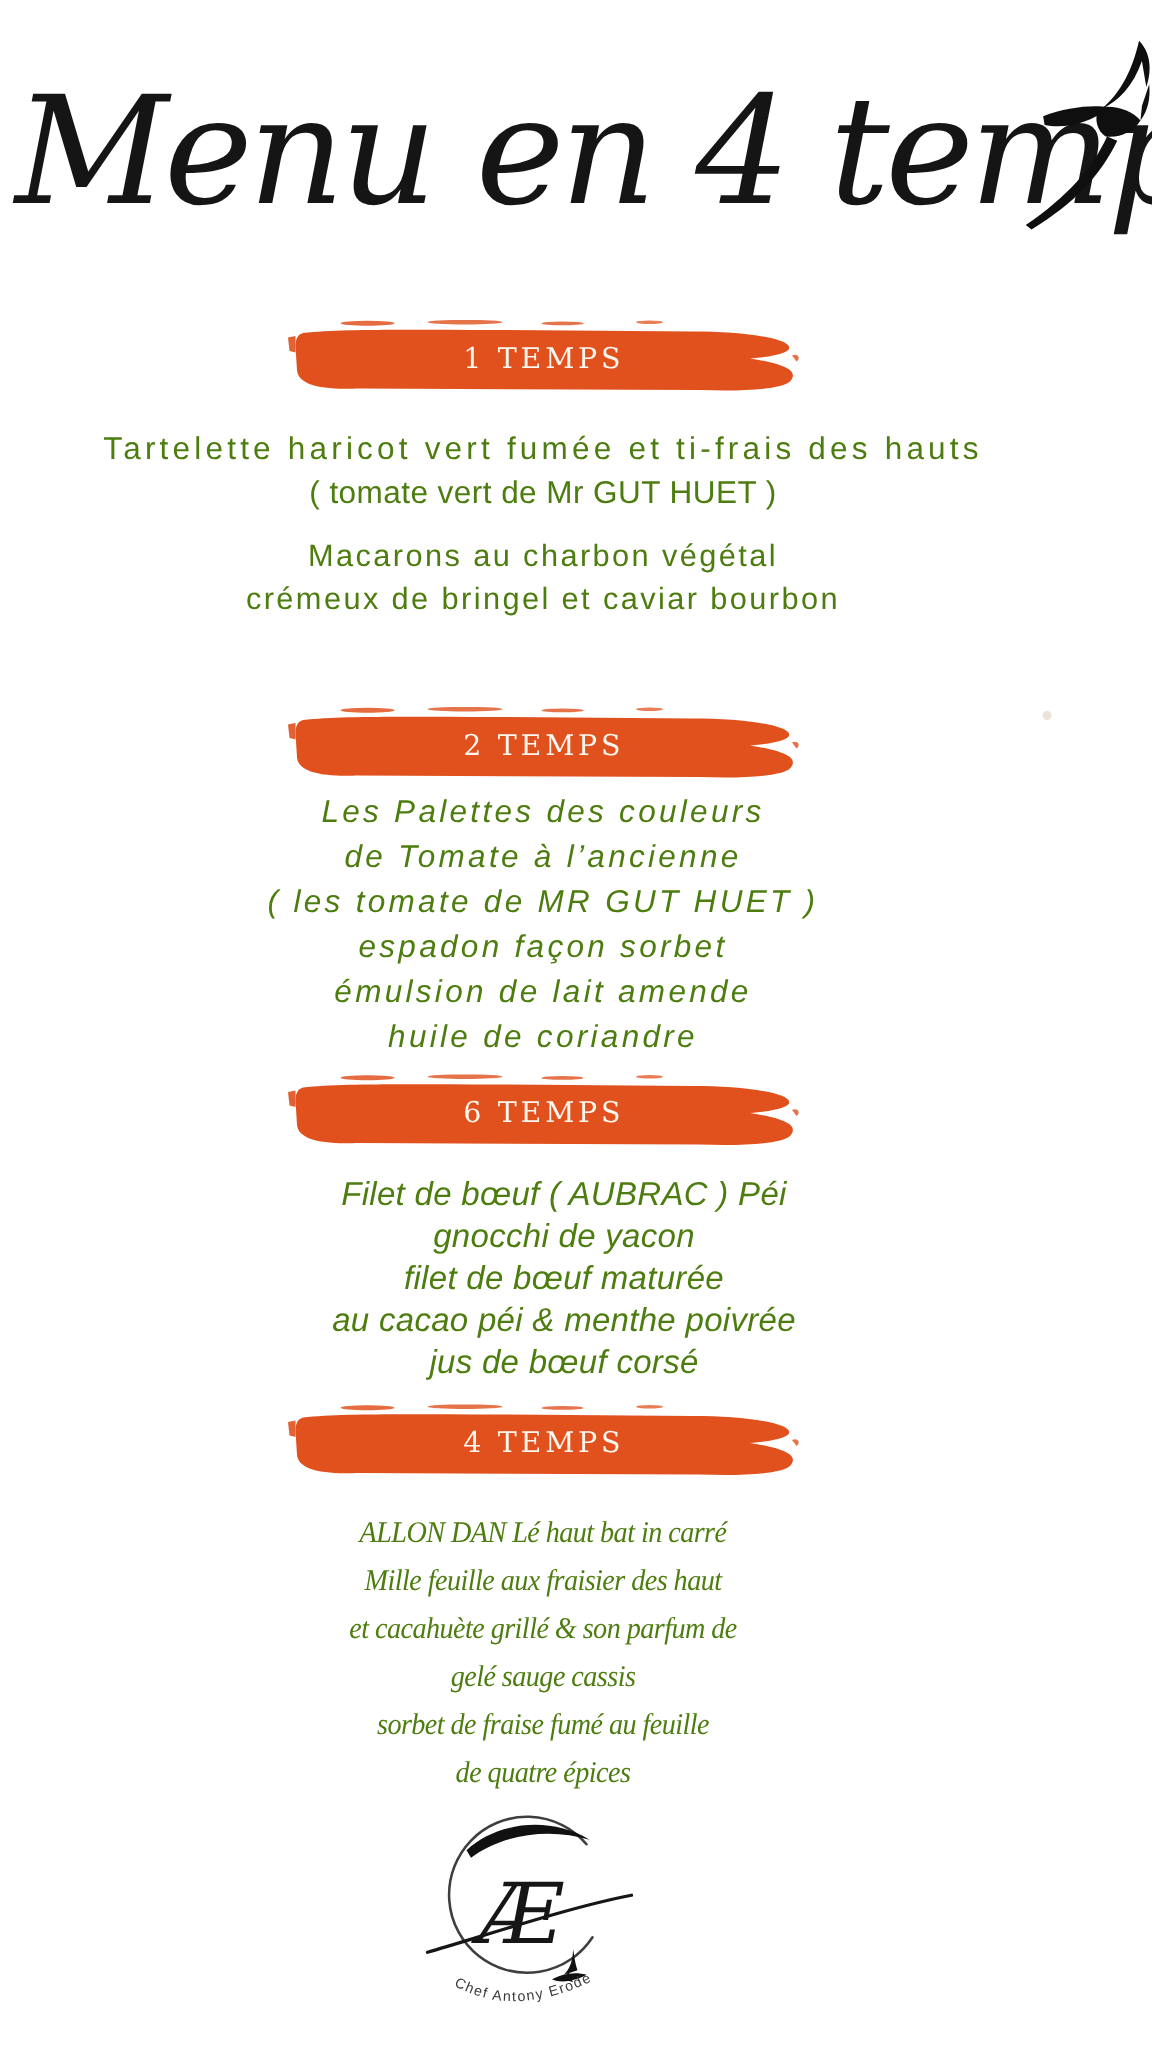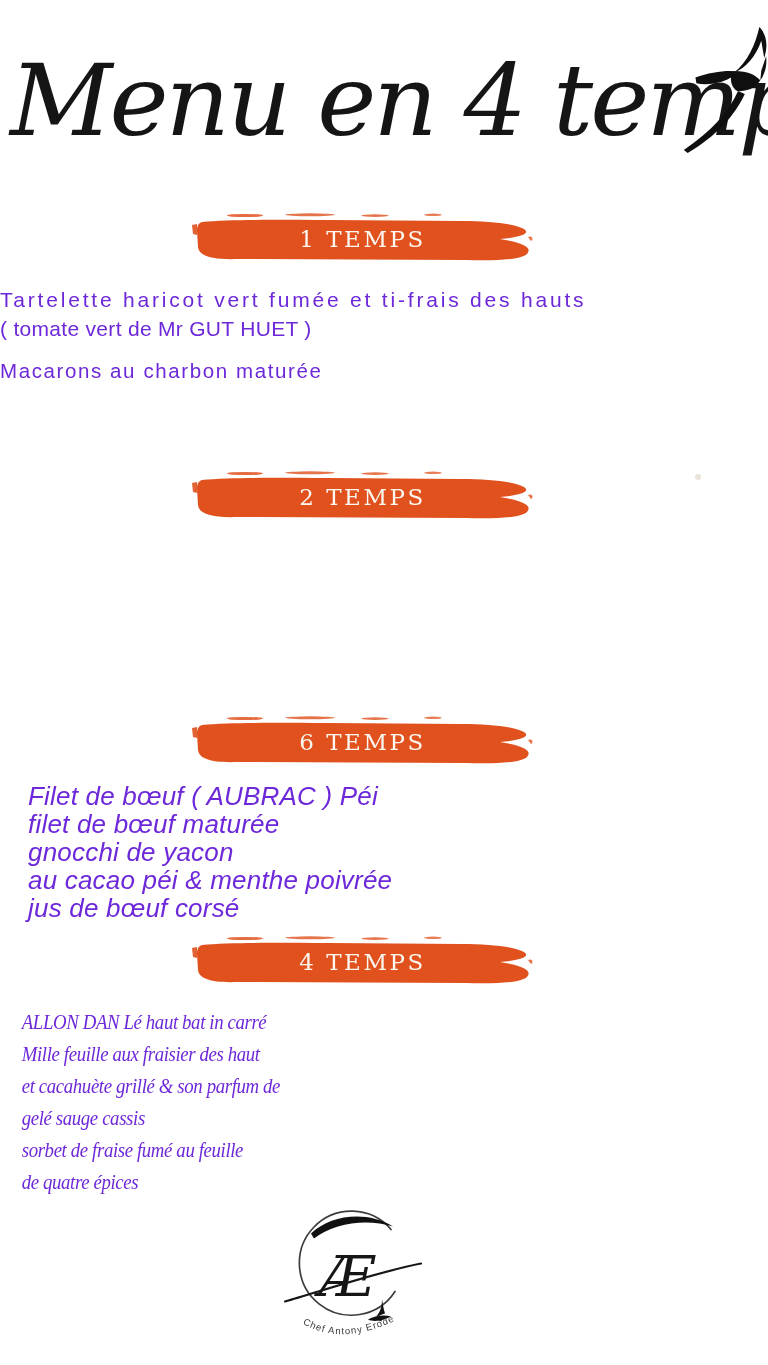--- a/index.html
+++ b/index.html
@@ -35,50 +35,50 @@
   
   .banner{
     position:absolute;
     left:190px;width:345px;height:54px;
     display:flex;align-items:center;justify-content:center;
   }
   .banner svg.brush{position:absolute;inset:0;width:100%;height:100%;}
   .banner-label{
     position:relative;
     font-family:"DejaVu Serif", serif;
-    font-size:23px;
+    font-size:19px;
     letter-spacing:2.5px;
     color:#fbf6ee;
     padding-bottom:2px;
   }
   #banner-1{top:213px;}
   #banner-2{top:471px;}
   #banner-3{top:716px;}
   #banner-4{top:936px;}
 
   
   .section{
     position:absolute;
     left:0;width:724px;
-    text-align:left;
-    color:#6d28d9;
+    text-align:center;
+    color:#4d7c0f;
   }
   .section p{margin:0;}
   #sec-1{top:285px;}
   #sec-2{top:527px;}
   #sec-3{top:782px;}
   #sec-4{top:1006px;font-family:Liberation Serif, serif;}
 
   .s1a{font-size:21px;letter-spacing:2.8px;line-height:29px;}
   .s1b{font-size:21px;letter-spacing:0.3px;line-height:29px;}
   .s1c{font-size:20.5px;letter-spacing:1.6px;line-height:29px;}
   .gap{height:13px;}
 
   .s2{font-style:italic;font-size:21px;letter-spacing:2.2px;line-height:30px;}
-  .s3{font-style:italic;font-size:26px;letter-spacing:0.2px;line-height:28px;padding-left:28px;}
+  .s3{font-style:italic;font-size:22px;letter-spacing:0.2px;line-height:28px;padding-left:28px;}
   .s4{
     font-style:italic;font-size:20px;letter-spacing:-0.4px;line-height:32px;
     transform:scaleX(0.94);transform-origin:50% 50%;
   }
 
   
   .logo{
     position:absolute;
     left:283px;top:1205px;
     width:180px;height:150px;
@@ -126,40 +126,49 @@
   <div class="banner" id="banner-1">
     <svg class="brush" viewBox="0 0 345 54" preserveAspectRatio="none">
         <use href="#brushShape"></use>
       </svg>
     <span class="banner-label">1 TEMPS</span>
   </div>
   <div class="section" id="sec-1">
     <p class="s1a">Tartelette haricot vert fumée et ti-frais des hauts</p>
     <p class="s1b">( tomate vert de Mr GUT HUET )</p>
     <div class="gap"></div>
-    <p class="s1c">Macarons au charbon maturée</p>
+    <p class="s1c">Macarons au charbon végétal</p>
+    <p class="s1c">crémeux de bringel  et caviar bourbon</p>
   </div>
 
   <div class="banner" id="banner-2">
     <svg class="brush" viewBox="0 0 345 54" preserveAspectRatio="none">
         <use href="#brushShape"></use>
       </svg>
     <span class="banner-label">2 TEMPS</span>
+  </div>
+  <div class="section" id="sec-2">
+    <p class="s2">Les Palettes des couleurs</p>
+    <p class="s2">de Tomate à l’ancienne</p>
+    <p class="s2">( les tomate de MR GUT HUET )</p>
+    <p class="s2">espadon façon sorbet</p>
+    <p class="s2">émulsion de lait amende</p>
+    <p class="s2">huile de coriandre</p>
   </div>
 
   <div class="banner" id="banner-3">
     <svg class="brush" viewBox="0 0 345 54" preserveAspectRatio="none">
         <use href="#brushShape"></use>
       </svg>
     <span class="banner-label">6 TEMPS</span>
   </div>
   <div class="section" id="sec-3">
     <p class="s3">Filet de bœuf ( AUBRAC ) Péi</p>
+    <p class="s3">gnocchi de yacon</p>
     <p class="s3">filet de bœuf maturée</p>
-    <p class="s3">gnocchi de yacon</p>
     <p class="s3">au cacao péi &amp; menthe poivrée</p>
     <p class="s3">jus de bœuf corsé</p>
   </div>
 
   <div class="banner" id="banner-4">
     <svg class="brush" viewBox="0 0 345 54" preserveAspectRatio="none">
         <use href="#brushShape"></use>
       </svg>
     <span class="banner-label">4 TEMPS</span>
   </div>

